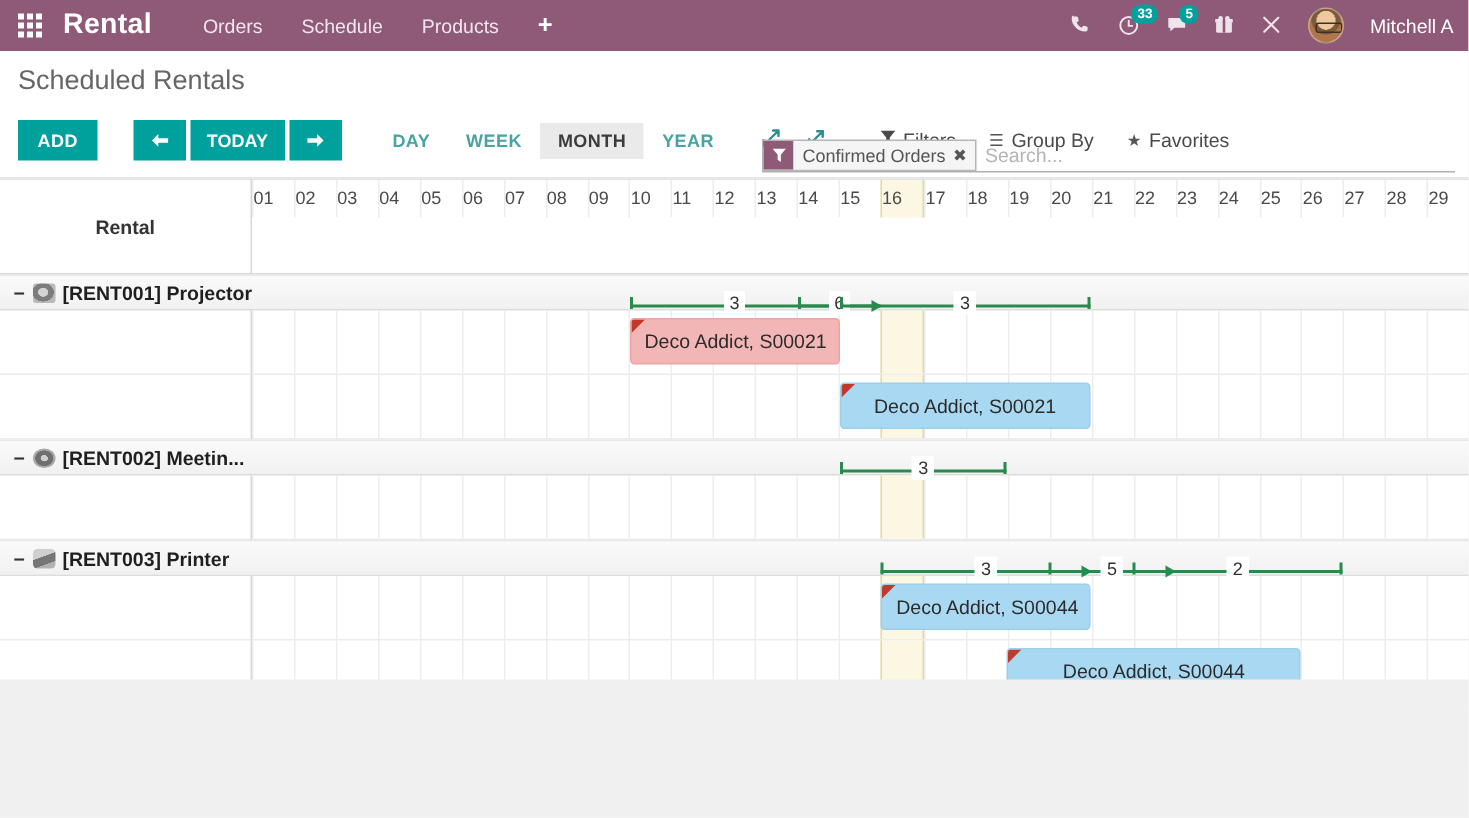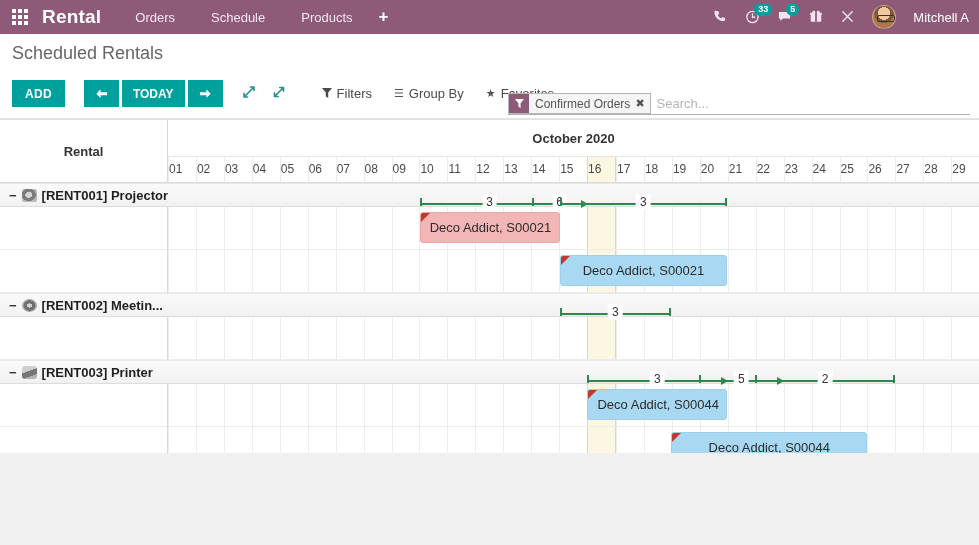--- a/index.html
+++ b/index.html
@@ -14,21 +14,21 @@
   
   .navbar {
     height: 34px; background: #8f5a78; display: flex; align-items: center;
     color: #fff; padding: 0 8px 0 6px; position: relative;
   }
   .apps-grid { display: grid; grid-template-columns: repeat(3, 4px);
     grid-template-rows: repeat(3, 4px); gap: 2px; margin: 0 14px 0 6px; cursor: pointer; }
   .apps-grid i { background: #fff; width: 4px; height: 4px; display: block; }
   .brand { font-size: 19px; font-weight: bold; letter-spacing: .2px;
     margin-right: 34px; color: #fff; }
-  .nav-menu { display: flex; align-items: center; gap: 36px; }
+  .nav-menu { display: flex; align-items: center; gap: 26px; }
   .nav-item { font-size: 13px; color: #f2e6ee; cursor: pointer; }
   .nav-plus { font-size: 17px; font-weight: bold; color: #fff; margin-left: 26px; cursor: pointer; }
   .nav-right { margin-left: auto; display: flex; align-items: center; gap: 17px; padding-right: 2px; }
   .nav-icon { position: relative; font-size: 14px; color: #f0e4ec; cursor: pointer; line-height: 1; }
   .badge {
     position: absolute; top: -6px; left: 9px; background: #00A09D; color: #fff;
     font-size: 9px; font-weight: bold; border-radius: 9px; padding: 1px 4px; line-height: 1.25;
   }
   .company-name { font-size: 13px; color: #fff; white-space: nowrap; cursor: pointer; }
   .avatar {
@@ -60,21 +60,21 @@
   .search-input { border: none; outline: none; flex: 1; font-size: 13px; color: #333;
     padding-left: 6px; background: transparent; font-family: "Liberation Sans", sans-serif; }
   .search-input::placeholder { color: #b4b4b4; }
 
   .cp-row2 { display: flex; align-items: center; padding: 6px 12px 11px 12px; gap: 0; }
   .btn-add {
     background: #00A09D; color: #fff; border: none; font-size: 12px; font-weight: bold;
     padding: 0 13px; height: 27px; cursor: pointer; letter-spacing: .3px;
     font-family: "Liberation Sans", sans-serif;
   }
-  .nav-group { display: flex; margin-left: 19px; gap: 3px; }
+  .nav-group { display: flex; margin-left: 24px; gap: 3px; }
   .btn-nav {
     background: #00A09D; color: #fff; border: none; font-size: 12px; font-weight: bold;
     height: 27px; min-width: 34px; padding: 0 11px; cursor: pointer; display: flex;
     align-items: center; justify-content: center; font-family: "Liberation Sans", sans-serif;
   }
   .scale-group { display: flex; margin-left: 22px; align-items: center; }
   .scale-btn {
     font-size: 12px; font-weight: bold; color: #4aa3a0; background: transparent;
     border: none; padding: 5px 12px; cursor: pointer; letter-spacing: .3px;
     font-family: "Liberation Sans", sans-serif;
@@ -253,20 +253,26 @@
               <path d="M6 1L1.4 5.6 6 10.2V7.3h7V4H6z"></path>
             </svg>
         </button>
         <button class="btn-nav">TODAY</button>
         <button class="btn-nav">
           <svg width="13" height="12" viewBox="0 0 14 12" fill="#fff">
               <path d="M8 1l4.6 4.6L8 10.2V7.3H1V4h7z"></path>
             </svg>
         </button>
       </div>
+      <div class="scale-group">
+        <button class="scale-btn">DAY</button>
+        <button class="scale-btn">WEEK</button>
+        <button class="scale-btn active">MONTH</button>
+        <button class="scale-btn">YEAR</button>
+      </div>
       <div class="zoom-icons">
         <span class="zoom-ic">
           <svg width="14" height="14" viewBox="0 0 14 14" stroke="#2a8f93" stroke-width="1.6" fill="none" stroke-linecap="round">
               <path d="M12 2L2 12M12 2H8.4M12 2v3.6M2 12h3.6M2 12V8.4"></path>
             </svg>
         </span>
         <span class="zoom-ic">
           <svg width="14" height="14" viewBox="0 0 14 14" stroke="#2a8f93" stroke-width="1.6" fill="none" stroke-linecap="round">
               <path d="M2.5 11.5L11.5 2.5M11.5 6.2V2.5H7.8M6.2 11.5H2.5V7.8"></path>
             </svg>
@@ -290,21 +296,20 @@
           <span>Favorites</span>
         </div>
       </div>
     </div>
   </div>
 
   <div class="gantt">
     <div class="gantt-head">
       <div class="rental-col-head">Rental</div>
       <div class="time-head">
-        <div class="month-row">October 2020</div>
         <div class="day-row" id="day-row">
             <div class="day-cell">01</div>
             <div class="day-cell">02</div>
             <div class="day-cell">03</div>
             <div class="day-cell">04</div>
             <div class="day-cell">05</div>
             <div class="day-cell">06</div>
             <div class="day-cell">07</div>
             <div class="day-cell">08</div>
             <div class="day-cell">09</div>

